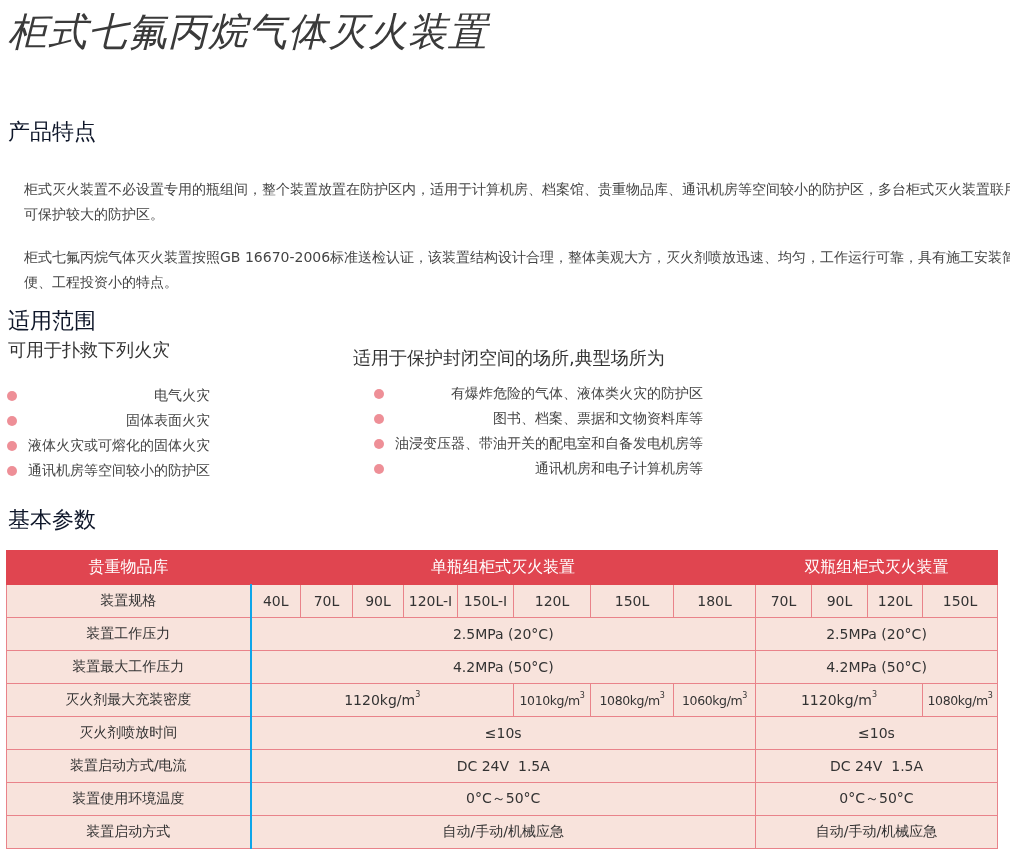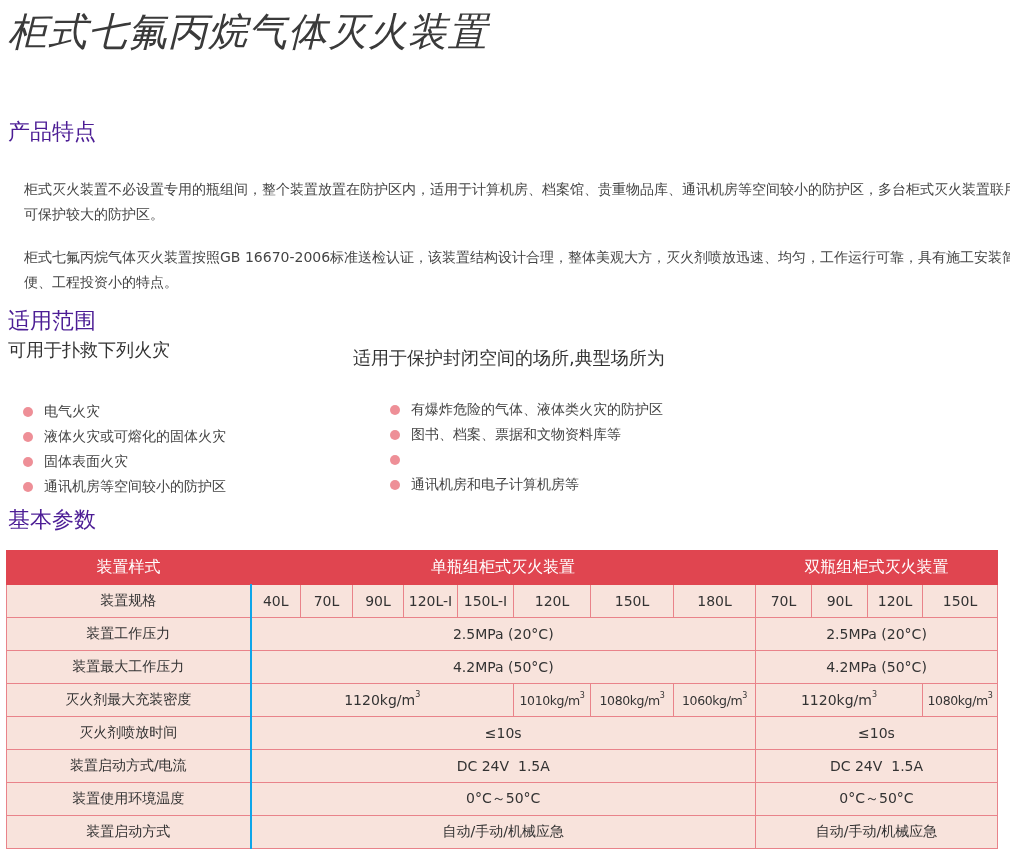--- a/index.html
+++ b/index.html
@@ -7,30 +7,30 @@
     width: 1010px; height: 868px; overflow: hidden; position: relative;
     font-family: "DejaVu Sans", "Liberation Sans", sans-serif; color: #333333;
   }
   .page-title {
     position: absolute; left: 8px; top: 6px;
     font-size: 39px; line-height: 52px; color: #3a3a3a; letter-spacing: 1px;
     font-weight: normal; margin: 0; font-style: italic;
   }
   .section-title {
     position: absolute; left: 8px; font-size: 22px; line-height: 30px;
-    color: #4c1d95; margin: 0; font-weight: normal;
+    color: #0f172a; margin: 0; font-weight: normal;
   }
   .para {
     position: absolute; left: 8px; width: 995px;
     font-size: 14px; line-height: 25px; color: #444444; margin: 16px;
   }
   .sub-title {
     position: absolute; font-size: 18px; line-height: 26px; color: #333333; margin: 0; font-weight: normal;
   }
-  .bullet-list { position: absolute; margin: 16px; padding: 0; list-style: none; }
+  .bullet-list { position: absolute; margin: 0; padding: 0; list-style: none; text-align: right; }
   .bullet-list li {
     height: 25px; line-height: 25px; font-size: 14px; color: #444444;
     position: relative; padding-left: 22px;
   }
   .bullet-list li .dot {
     position: absolute; left: 1px; top: 8px; width: 10px; height: 10px;
     border-radius: 50%; background: #ee8f97;
   }
   
   .spec-table {
@@ -59,30 +59,30 @@
 
 <h2 class="section-title" style="top:117px">产品特点</h2>
 <p class="para" style="top:161px">柜式灭火装置不必设置专用的瓶组间，整个装置放置在防护区内，适用于计算机房、档案馆、贵重物品库、通讯机房等空间较小的防护区，多台柜式灭火装置联用可保护较大的防护区。</p>
 <p class="para" style="top:229px">柜式七氟丙烷气体灭火装置按照GB 16670-2006标准送检认证，该装置结构设计合理，整体美观大方，灭火剂喷放迅速、均匀，工作运行可靠，具有施工安装简便、工程投资小的特点。</p>
 
 <h2 class="section-title" style="top:306px">适用范围</h2>
 
 <h3 class="sub-title" style="left:8px; top:337px">可用于扑救下列火灾</h3>
 <ul class="bullet-list" style="left:6px; top:383px">
   <li><span class="dot"></span><span>电气火灾</span></li>
+  <li><span class="dot"></span><span>固体表面火灾</span></li>
   <li><span class="dot"></span><span>液体火灾或可熔化的固体火灾</span></li>
-  <li><span class="dot"></span><span>固体表面火灾</span></li>
   <li><span class="dot"></span><span>通讯机房等空间较小的防护区</span></li>
 </ul>
 
 <h3 class="sub-title" style="left:353px; top:345px">适用于保护封闭空间的场所,典型场所为</h3>
 <ul class="bullet-list" style="left:373px; top:381px">
   <li><span class="dot"></span><span>有爆炸危险的气体、液体类火灾的防护区</span></li>
   <li><span class="dot"></span><span>图书、档案、票据和文物资料库等</span></li>
-  <li><span class="dot"></span></li>
+  <li><span class="dot"></span><span>油浸变压器、带油开关的配电室和自备发电机房等</span></li>
   <li><span class="dot"></span><span>通讯机房和电子计算机房等</span></li>
 </ul>
 
 <h2 class="section-title" style="top:505px">基本参数</h2>
 
 <table class="spec-table">
   <colgroup>
     <col style="width:244px">
     <col style="width:50px">
       <col style="width:52px">
@@ -92,21 +92,21 @@
     <col style="width:77px">
       <col style="width:83px">
       <col style="width:82px">
     <col style="width:56px">
       <col style="width:56px">
       <col style="width:55px">
       <col style="width:75px">
   </colgroup>
   <tbody>
       <tr class="head">
-    <th>装置样式</th>
+    <th>贵重物品库</th>
     <th colspan="8">单瓶组柜式灭火装置</th>
     <th colspan="4">双瓶组柜式灭火装置</th>
   </tr>
   <tr>
     <td class="label-cell">装置规格</td>
     <td>40L</td>
     <td>70L</td>
     <td>90L</td>
     <td>120L-I</td>
     <td>150L-I</td>

